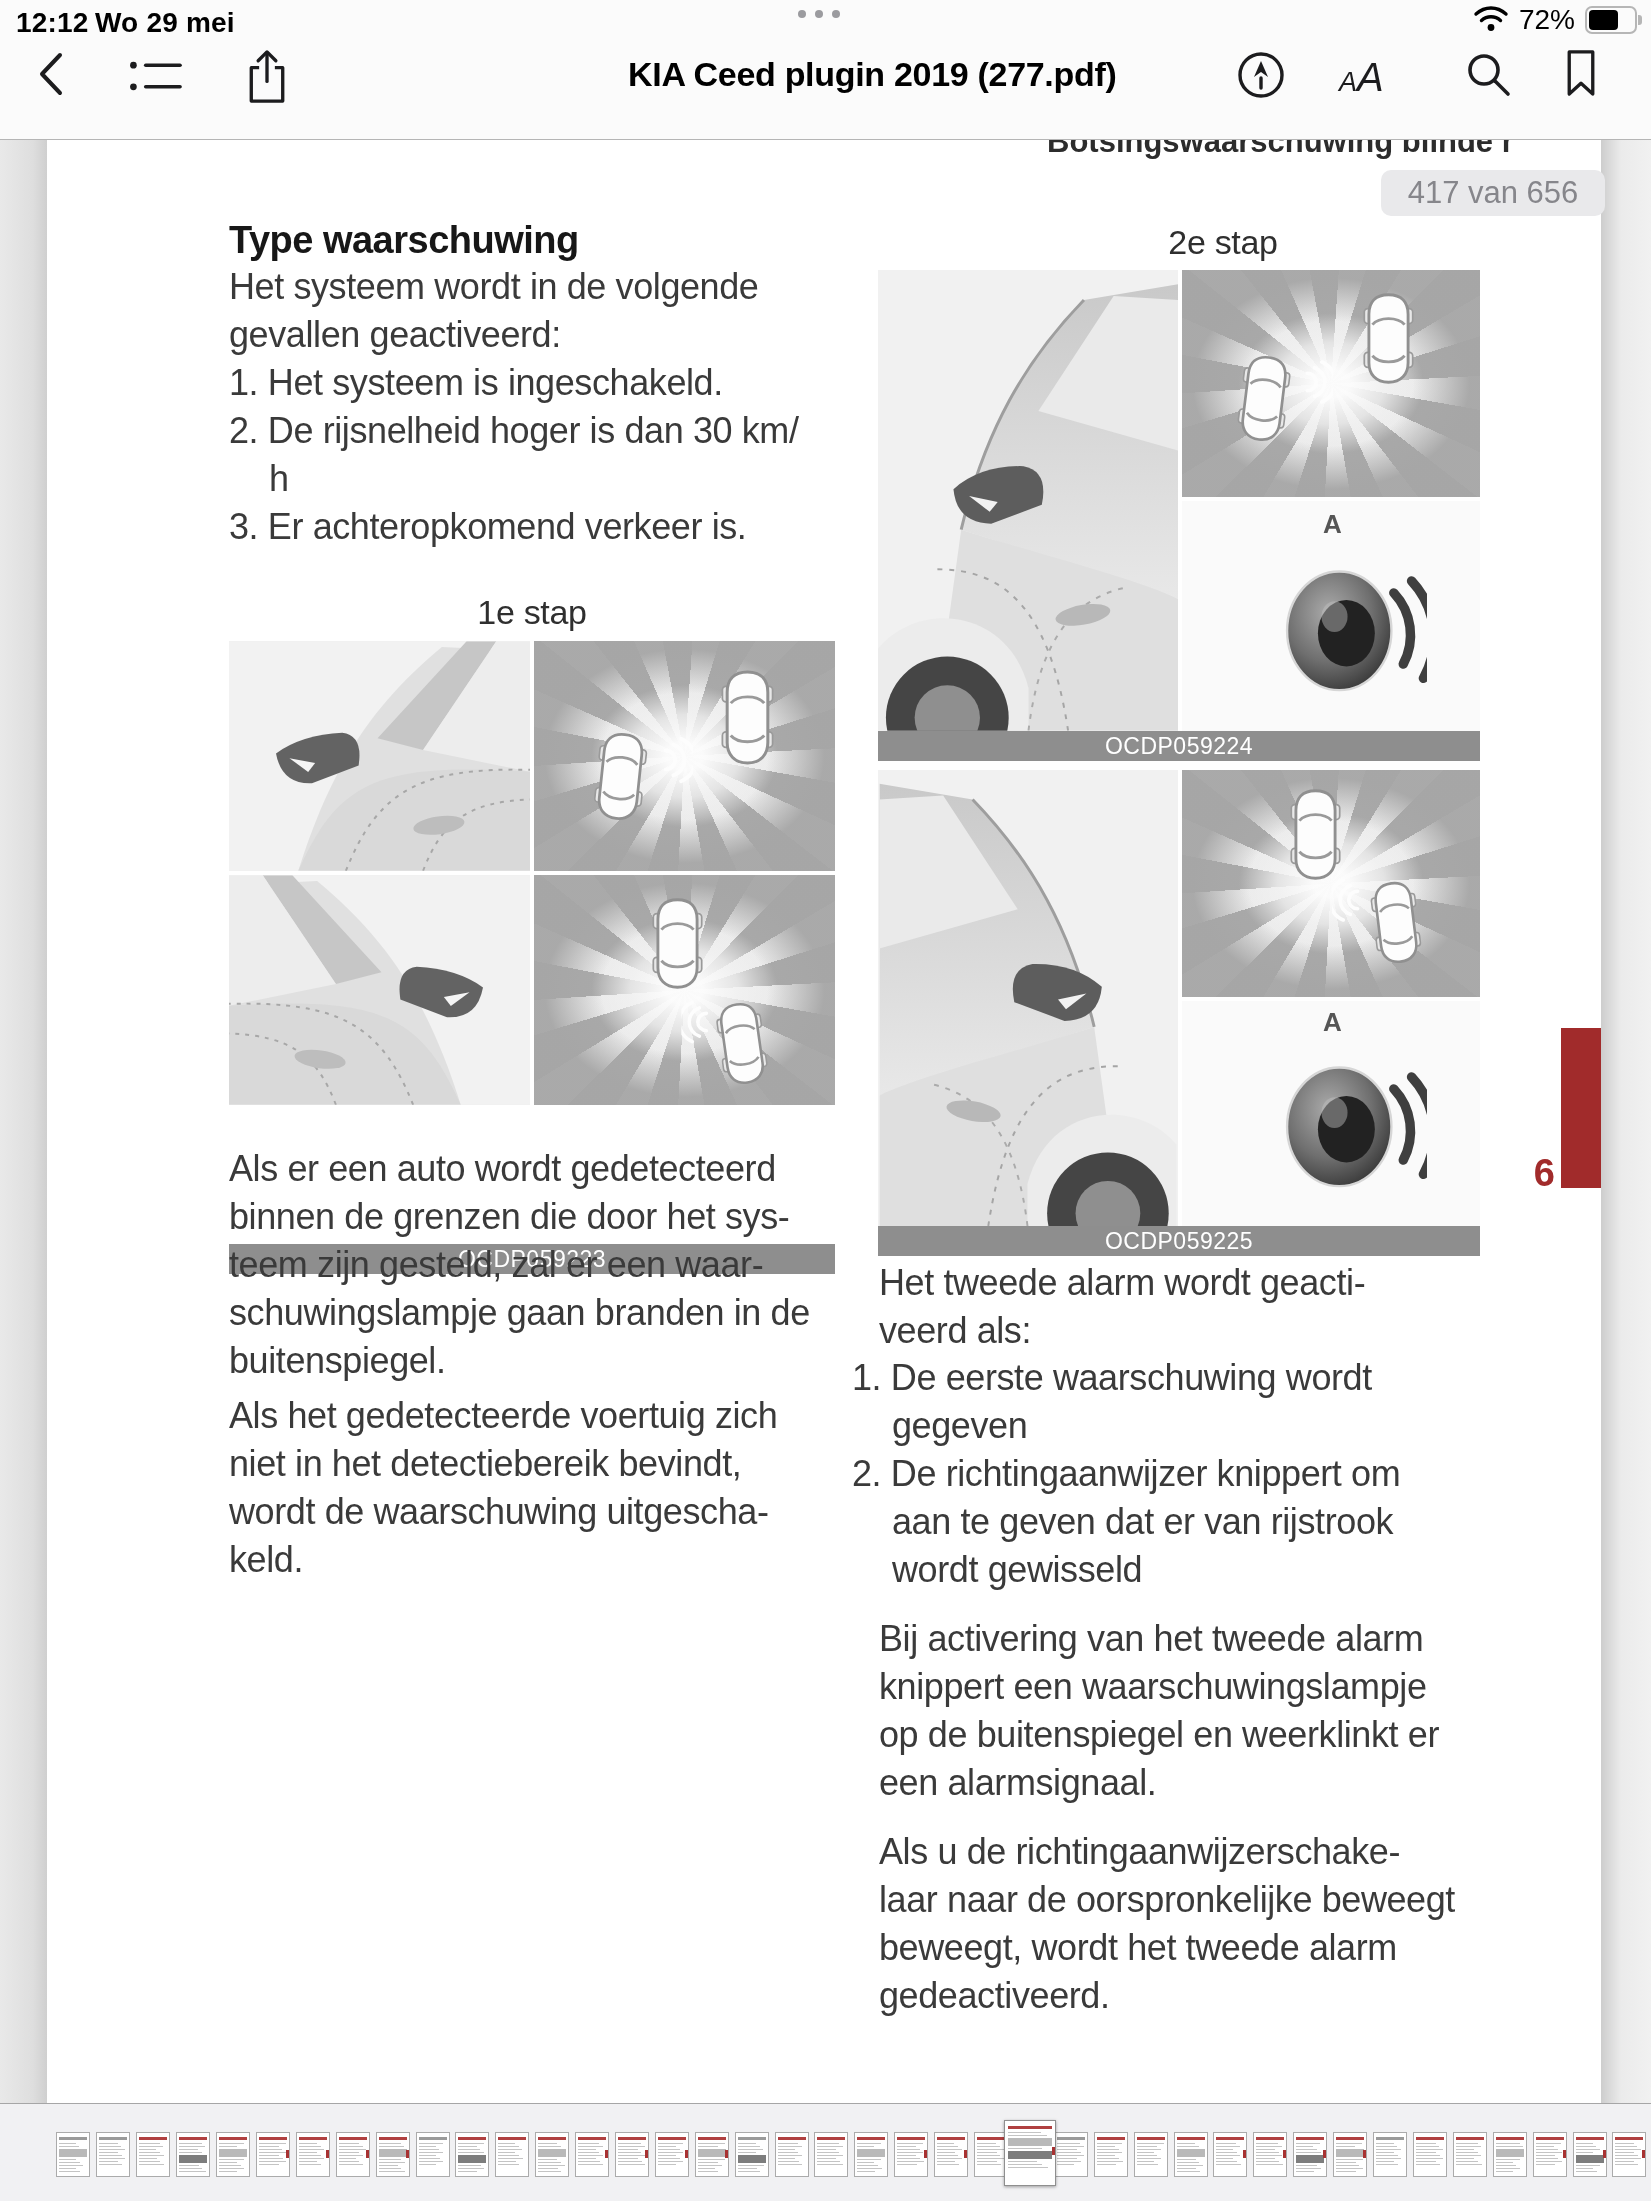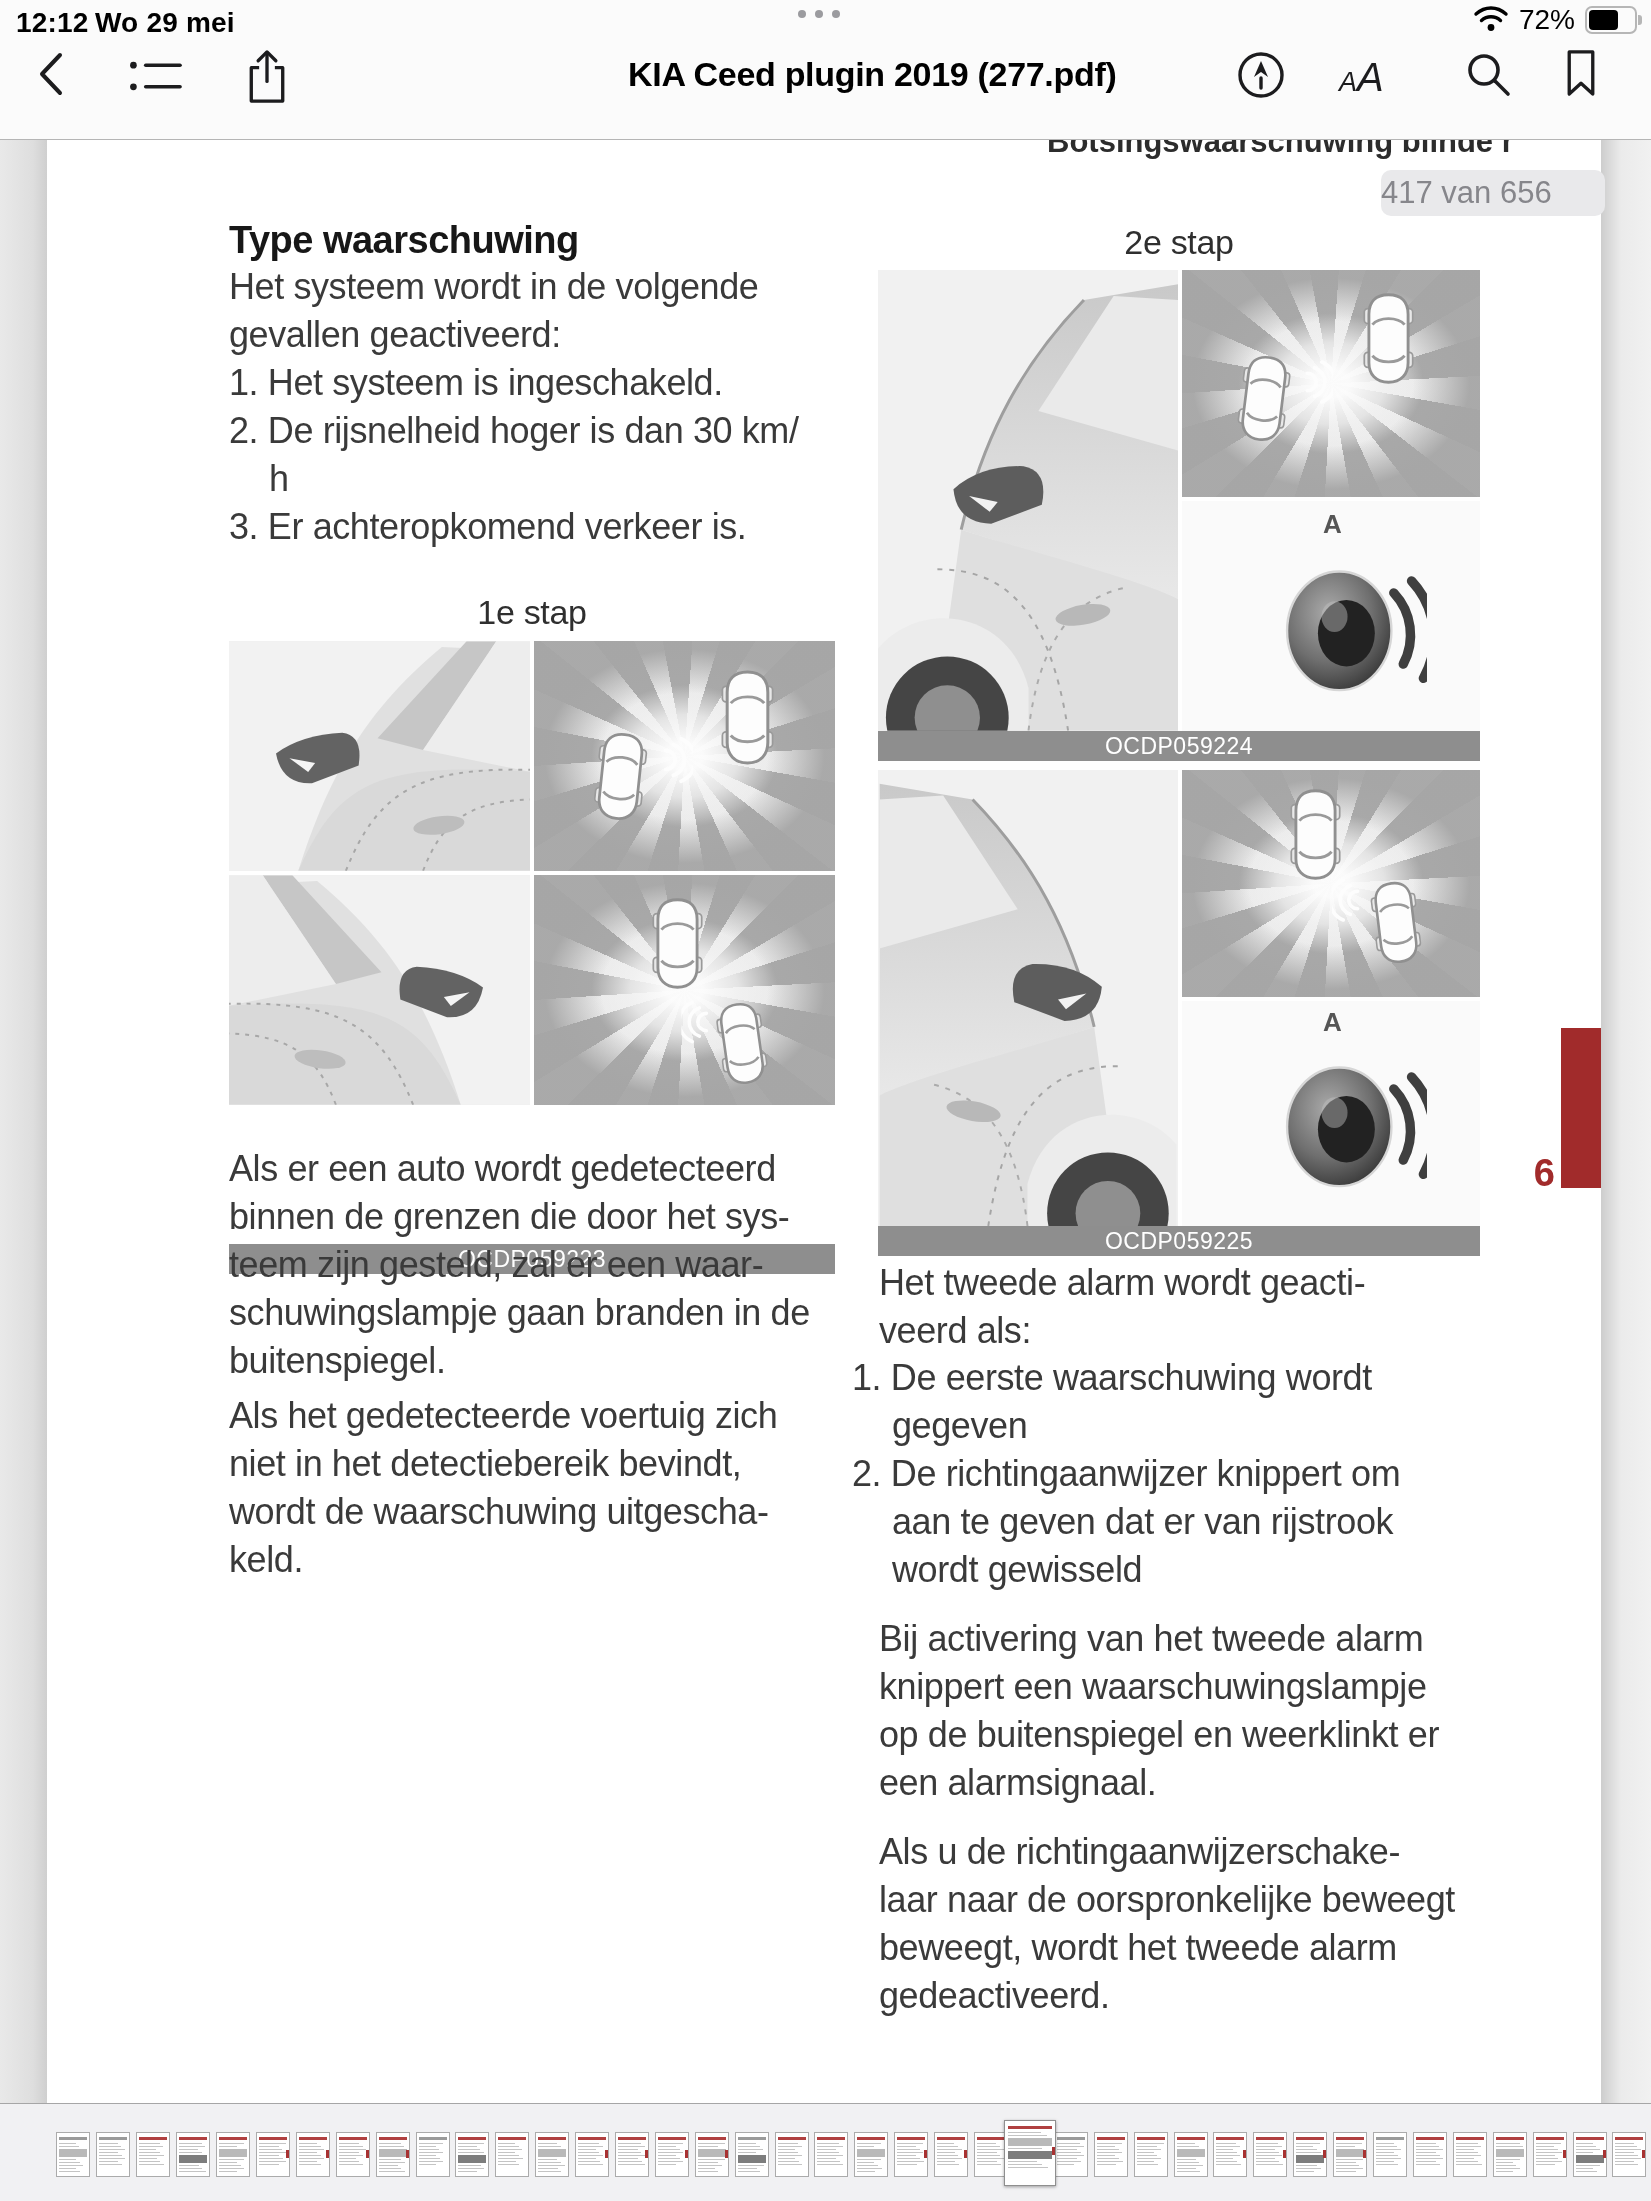--- a/index.html
+++ b/index.html
@@ -26,21 +26,21 @@
   .aa-ic .a2{font-size:40px;}
   
   .content{position:absolute;left:0;top:140px;width:1651px;height:1963px;background:#fff;}
   .edge-left{position:absolute;left:0;top:0;width:47px;height:100%;
              background:linear-gradient(to right,#e9e9e9 0%,#dedede 70%,#cfcfcf 100%);}
   .edge-right{position:absolute;left:1601px;top:0;width:50px;height:100%;
               background:linear-gradient(to right,#cdcdcd 0%,#ebebeb 40%,#f1f1f1 100%);}
   .cut-head{position:absolute;left:1047px;top:0;width:465px;height:19px;overflow:hidden;}
   .cut-head span{display:block;margin-top:-16px;font-size:31px;font-weight:700;color:#2c2c2c;white-space:nowrap;}
   .page-badge{position:absolute;left:1381px;top:30px;width:224px;height:46px;border-radius:10px;
-              background:#e9e9eb;color:#86868b;font-size:31px;line-height:46px;}
+              background:#e9e9eb;color:#86868b;font-size:31px;line-height:46px;text-align:center;}
   .h1{position:absolute;font-size:38px;font-weight:700;color:#171717;letter-spacing:-0.5px;white-space:nowrap;}
   .tblock{position:absolute;}
   .tl{height:48px;line-height:48px;font-size:36px;color:#3a3a3a;letter-spacing:-0.4px;white-space:pre;}
   .tl.ind{padding-left:40px;}
   .figcap{position:absolute;font-size:34px;color:#2f2f2f;text-align:center;letter-spacing:-0.3px;}
   .figure{position:absolute;background:#fff;}
   .fig-cell{position:absolute;overflow:hidden;background:#f1f1f1;}
   .codebar{position:absolute;left:0;bottom:0;width:100%;height:30px;background:#8e8e8e;
            color:#fff;font-size:23px;line-height:30px;text-align:center;letter-spacing:0.5px;}
   .burst{background-color:#a9a9a9;}
@@ -269,21 +269,21 @@
         <div class="tl">schuwingslampje gaan branden in de</div>
         <div class="tl">buitenspiegel.</div>
       </div>
     <div class="tblock" style="left:229px;top:1252px">
         <div class="tl">Als het gedetecteerde voertuig zich</div>
         <div class="tl">niet in het detectiebereik bevindt,</div>
         <div class="tl">wordt de waarschuwing uitgescha-</div>
         <div class="tl">keld.</div>
       </div>
 
-    <div class="figcap" style="left:878px;top:83px;width:602px">2e stap</div>
+    <div class="figcap" style="left:922px;top:83px;width:602px">2e stap</div>
 
     <div class="figure" style="left:878px;top:130px;width:602px;height:491px">
       <div class="fig-cell" style="left:0;top:0;width:300px;height:461px">
         <svg width="300" height="461" viewBox="0 0 303 465">
             <use href="#carBig"></use>
           </svg>
       </div>
       <div class="fig-cell burst" style="left:304px;top:0;width:298px;height:227px">
         <svg style="left:180px;top:22px" width="53" height="93" viewBox="0 0 46 80">
             <use href="#carTop"></use>

